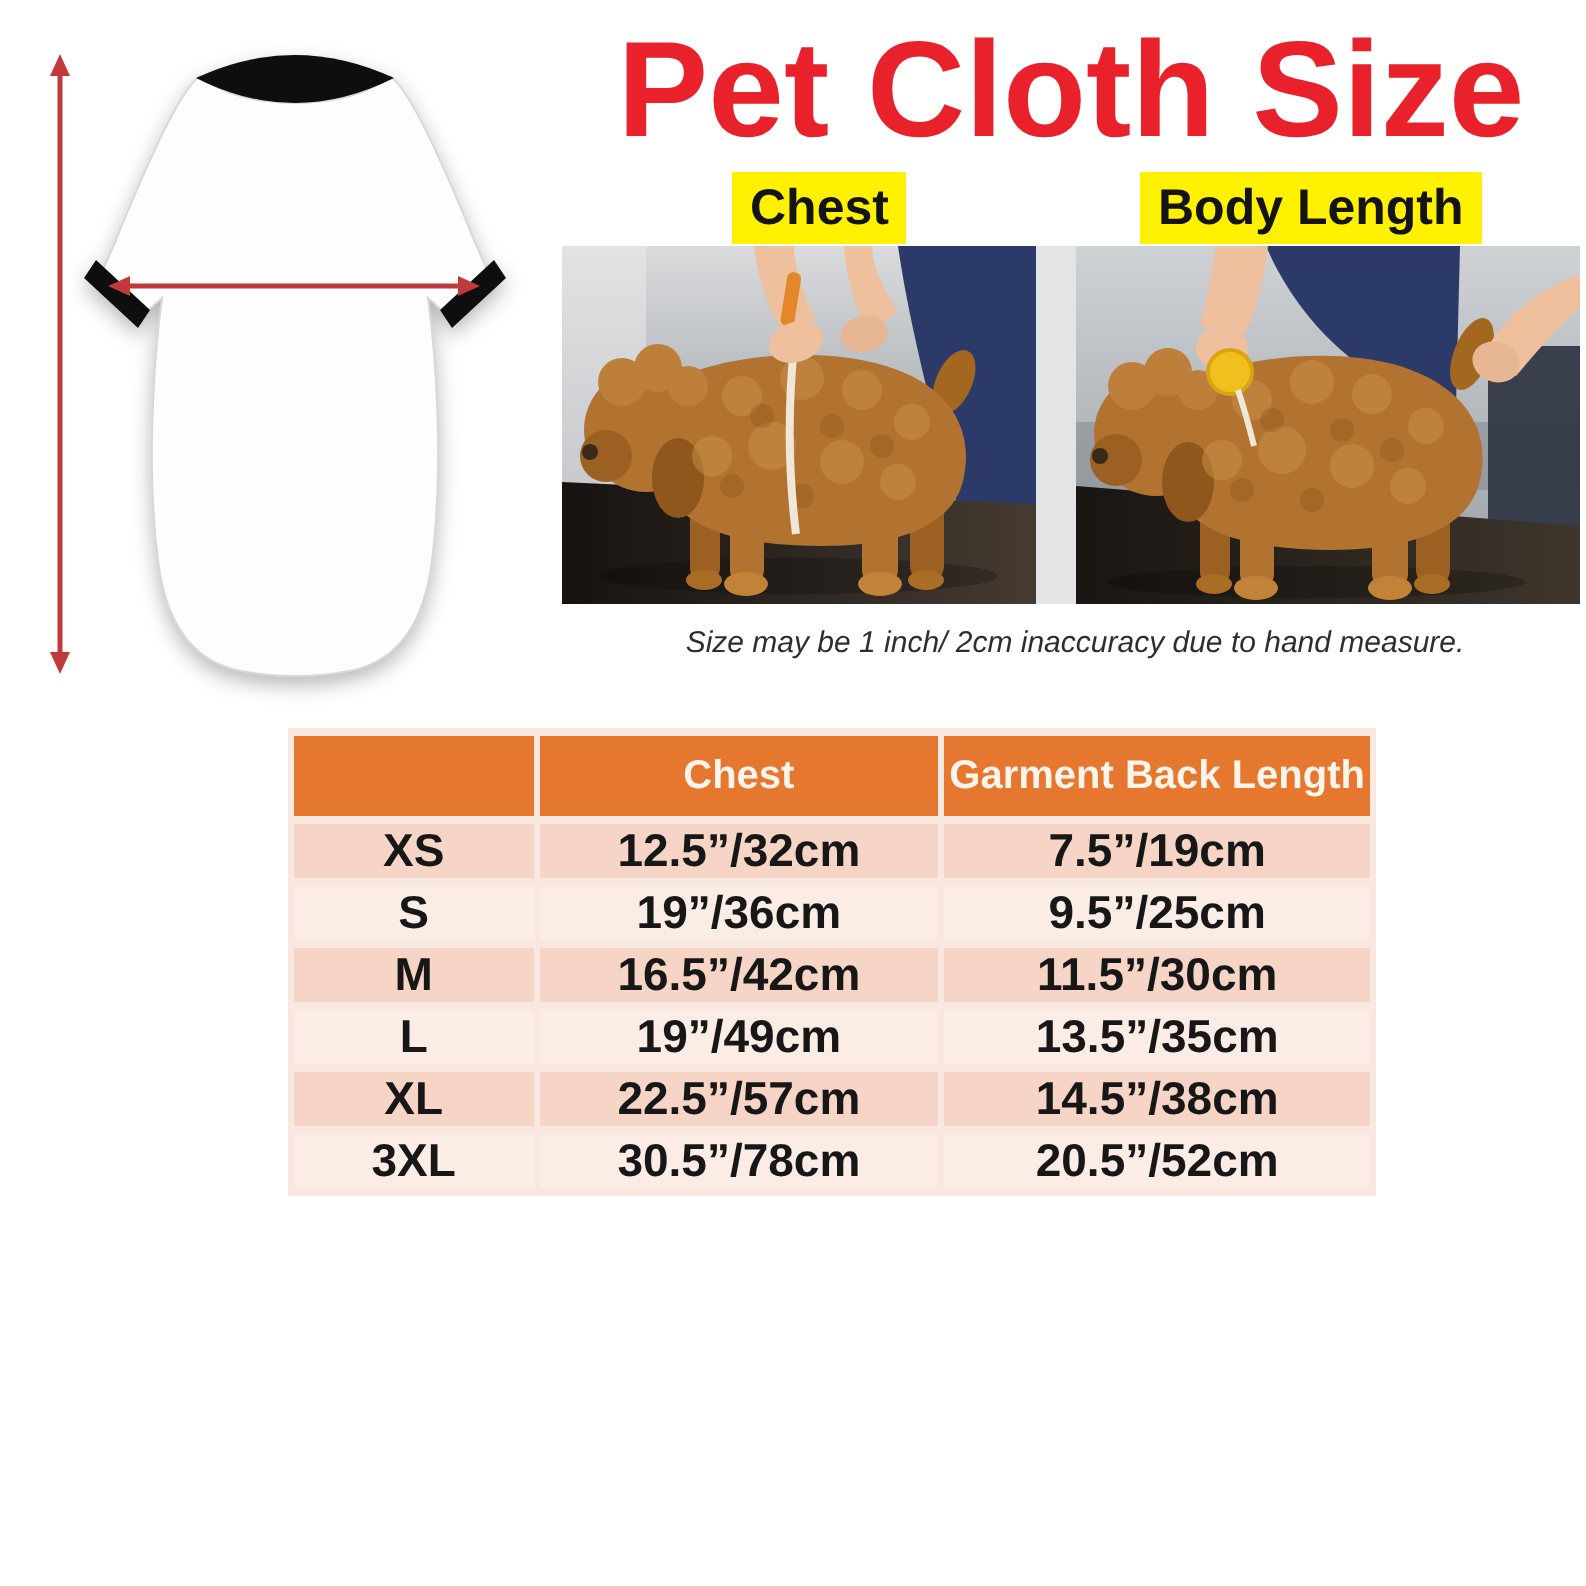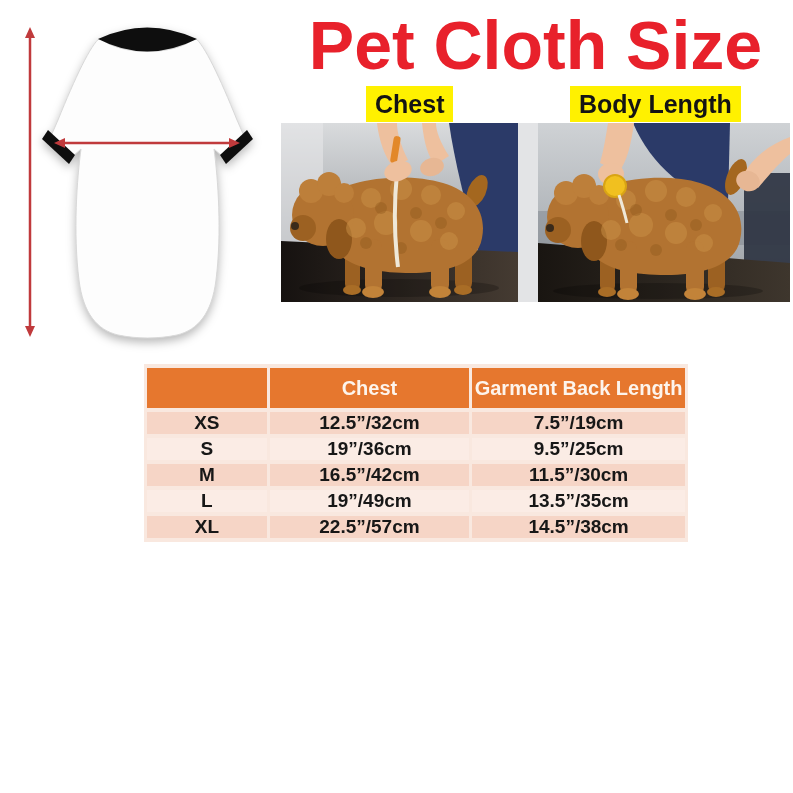--- a/index.html
+++ b/index.html
@@ -39,21 +39,21 @@
     background:#f9e8df;table-layout:fixed;
   }
   .size-table col.c1{width:22.5%;}
   .size-table col.c2{width:37.5%;}
   .size-table col.c3{width:40%;}
   .size-table th{
     background:#e6772e;color:#fdf4ec;font-size:20px;font-weight:bold;
     height:40px;text-align:center;padding:0;
   }
   .size-table td{
-    font-size:19px;font-weight:bold;color:#171717;
+    font-size:23px;font-weight:bold;color:#171717;
     height:18px;text-align:center;padding:0;
   }
   .size-table tr.odd td{background:#f6d5c6;}
   .size-table tr.even td{background:#fbece5;}
 </style>
 </head>
 <body>
 
 <div class="shirt">
   <svg width="265" height="345" viewBox="0 0 265 345">
@@ -216,21 +216,21 @@
         <circle cx="77" cy="63" r="11" fill="#f1c01f" stroke="#d9a414" stroke-width="2"></circle>
         <path d="M81,72 C85,84 87,92 89,100" stroke="#efe8d8" stroke-width="3" fill="none"></path>
         <path d="M252,14 C230,22 214,36 205,52 L220,65 C231,52 243,38 252,31 Z" fill="#eec09e"></path>
         <ellipse cx="210" cy="58" rx="12" ry="10" transform="rotate(20 210 58)" fill="#e7b794"></ellipse>
       </g>
     </svg>
   </div>
 </div>
 
 <p class="disclaimer">
-  <br>
+  <span>Size may be 1 inch/ 2cm inaccuracy due to hand measure.</span><br>
 </p>
 
 <table class="size-table">
   <colgroup>
       <col class="c1">
       <col class="c2">
       <col class="c3">
     </colgroup>
   <thead>
     <tr>
@@ -258,14 +258,19 @@
       <tr class="even">
         <td>L</td>
         <td>19”/49cm</td>
         <td>13.5”/35cm</td>
       </tr>
       <tr class="odd">
         <td>XL</td>
         <td>22.5”/57cm</td>
         <td>14.5”/38cm</td>
       </tr>
+      <tr class="even">
+        <td>3XL</td>
+        <td>30.5”/78cm</td>
+        <td>20.5”/52cm</td>
+      </tr>
     </tbody>
 </table>
 
 </body></html>

